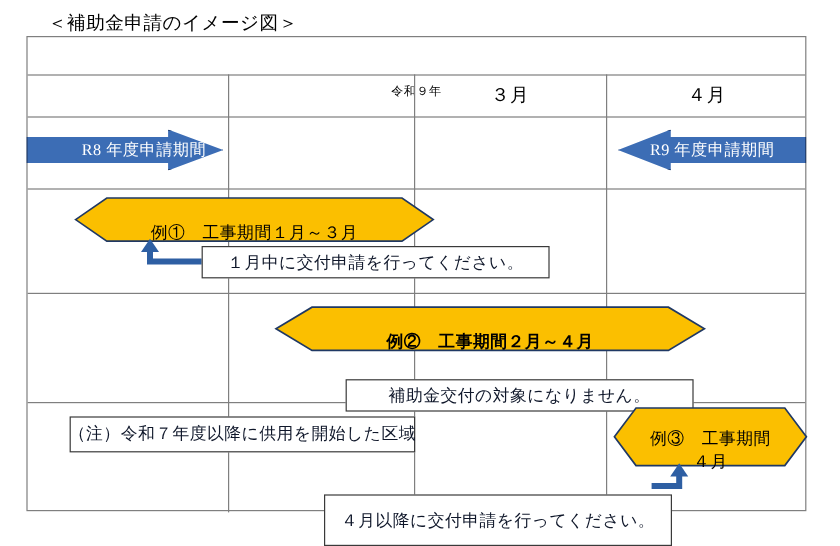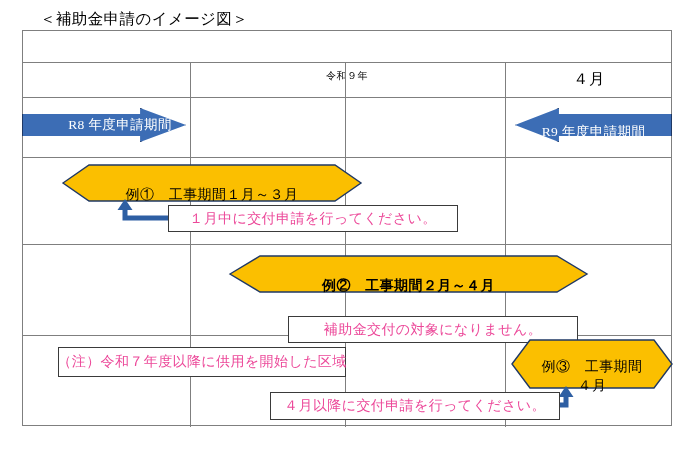--- a/index.html
+++ b/index.html
@@ -86,21 +86,20 @@
     display: flex;
     align-items: center;
     justify-content: center;
     white-space: nowrap;
   }
   .blue-arrow.right {
     clip-path: polygon(0 18%, 72% 18%, 72% 0, 100% 50%, 72% 100%, 72% 82%, 0 82%);
   }
   .blue-arrow.left {
     clip-path: polygon(100% 18%, 28% 18%, 28% 0, 0 50%, 28% 100%, 28% 82%, 100% 82%);
-    align-items: flex-end;
   }
   .orange-wrap {
     position: absolute;
   }
   .orange-wrap svg {
     position: absolute;
     left: 0;
     top: 0;
     overflow: visible;
   }
@@ -124,21 +123,21 @@
     position: absolute;
     background: #ffffff;
     border: 1.4px solid #3a3a3a;
     box-sizing: border-box;
     display: flex;
     align-items: center;
     justify-content: center;
     font-size: 14px;
     letter-spacing: 0.4px;
     white-space: nowrap;
-    color: #ec4899;
+    color: #0f172a;
   }
 
   
   .elbow {
     position: absolute;
   }
   .elbow svg { display: block; overflow: visible; }
 </style>
 </head>
 <body>
@@ -152,20 +151,21 @@
   <div class="hline" style="top:31px;"></div>
   <div class="hline" style="top:66px;"></div>
   <div class="hline" style="top:126px;"></div>
   <div class="hline" style="top:213px;"></div>
   <div class="hline" style="top:304px;"></div>
 
   <div class="vline" style="left:167px; top:31px;  height:365px;"></div>
   <div class="vline" style="left:322px; top:31px;  height:365px;"></div>
   <div class="vline" style="left:482px; top:31px;  height:365px;"></div>
 
+  <div class="month-cell" style="left:322px; width:160px;">３月</div>
   <div class="month-cell" style="left:482px; width:168px;">４月</div>
 
 </div>
 
 <div class="blue-arrow right" style="left:22px; top:108px; width:164px; height:34px;padding-left:32px;">
   <span>R8 年度申請期間</span>
 </div>
 
 <div class="blue-arrow left" style="left:515px; top:108px; width:157px; height:34px;">
   <span>R9 年度申請期間</span>
@@ -212,15 +212,15 @@
 ４月</div>
 </div>
 
 <div class="elbow" style="left:543px; top:386px; width:64px; height:28px;">
   <svg width="64" height="28" viewBox="0 0 64 28">
     <path d="M0,19 L23,19 L23,9" fill="none" stroke="#2E5FA3" stroke-width="5" stroke-linecap="butt"></path>
     <polygon points="23,0 15.5,11 30.5,11" fill="#2E5FA3"></polygon>
   </svg>
 </div>
 
-<div class="callout" style="left:270px; top:392px; width:290px; height:28px;text-align:right;">
+<div class="callout" style="left:270px; top:412px; width:290px; height:43px;text-align:right;">
   <span>４月以降に交付申請を行ってください。</span>
 </div>
 
 </body></html>

